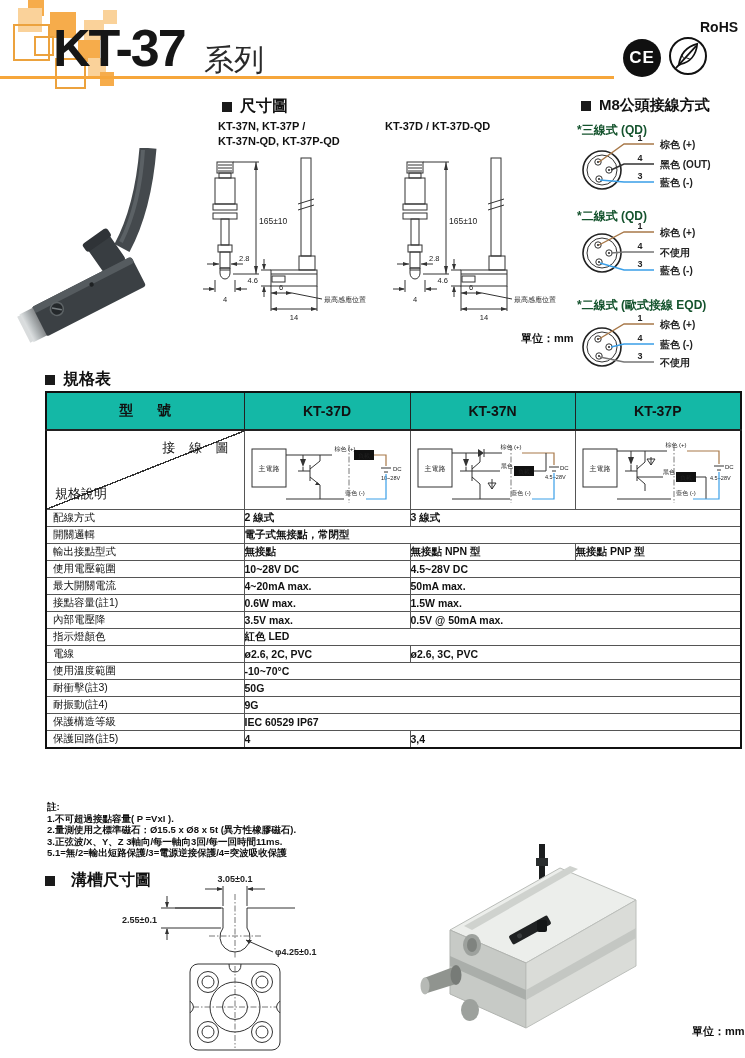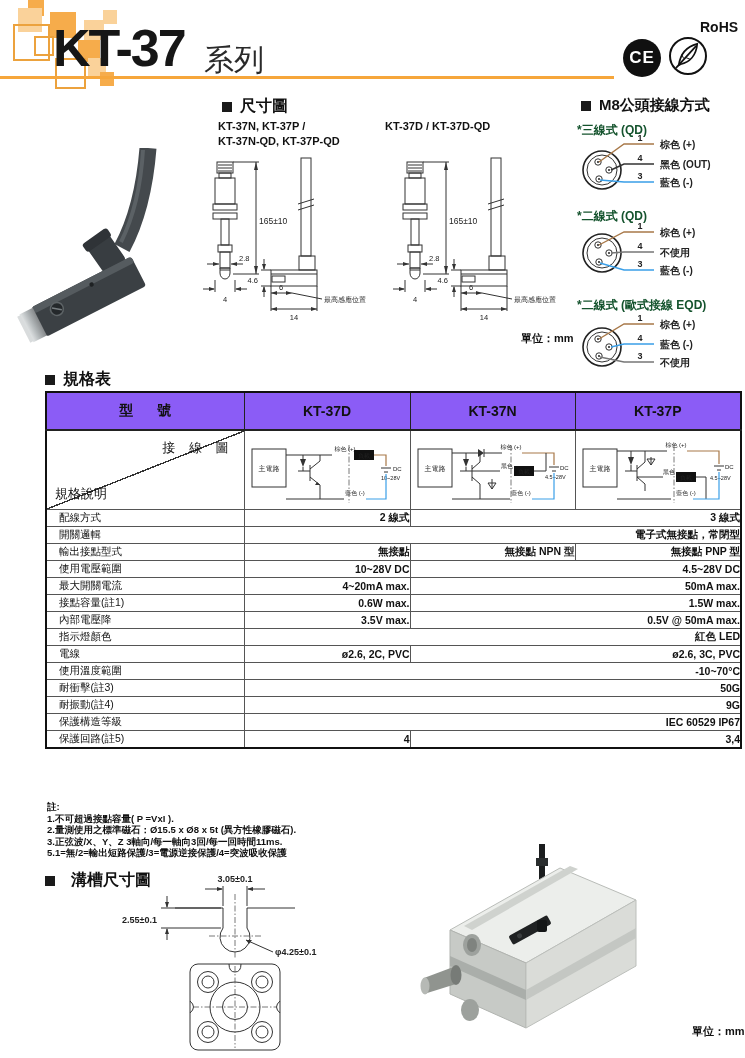--- a/index.html
+++ b/index.html
@@ -32,31 +32,31 @@
   .ln{stroke:#333;stroke-width:1;fill:none;}
   .ln2{stroke:#222;stroke-width:1.6;fill:none;}
   .lnd{stroke:#555;stroke-width:0.8;fill:none;stroke-dasharray:6 2 1.5 2;}
   .t55{font-size:5.5px;} .t6{font-size:6px;} .t7{font-size:7px;} .t75{font-size:7.5px;}
   .t85{font-size:8.5px;} .t9{font-size:9px;font-weight:bold;} .t10{font-size:10px;font-weight:bold;}
   .mid{text-anchor:middle;} .end{text-anchor:end;}
   .arr{fill:#333;stroke:none;}
   
   .spec-table{position:absolute;left:45px;top:391px;width:695px;border-collapse:collapse;table-layout:fixed;border:2px solid #111;}
   .spec-table td{border:1px solid #555;font-size:10.5px;color:#111;padding:0;overflow:hidden;}
-  .spec-table tr.hdr td{background:#8b5cf6;border-color:#222;border-bottom-width:2px;height:36px;
+  .spec-table tr.hdr td{background:#14b8a6;border-color:#222;border-bottom-width:2px;height:36px;
       font-weight:bold;font-size:14px;text-align:center;}
   .spec-table td.modelcell{letter-spacing:10px;text-indent:10px;}
   .spec-table tr.drow td{height:78px;text-align:center;vertical-align:middle;}
   .diag-cell{position:relative;background:linear-gradient(to bottom right,
       transparent calc(50% - 0.7px), #333 calc(50% - 0.7px), #333 calc(50% + 0.7px), transparent calc(50% + 0.7px));}
   .diag-top{position:absolute;top:8px;right:10px;font-size:13px;letter-spacing:5px;}
   .diag-bottom{position:absolute;bottom:6px;left:8px;font-size:13px;}
   .spec-table tr.r td{height:16px;}
-  .spec-table td.lb{text-align:left;padding-left:12px;}
-  .spec-table td.vl{text-align:right;font-weight:bold;}
+  .spec-table td.lb{text-align:left;padding-left:6px;}
+  .spec-table td.vl{text-align:left;font-weight:bold;}
   .notes{position:absolute;left:47px;top:801px;font-size:9.5px;font-weight:bold;line-height:11.5px;color:#111;}
 </style>
 </head>
 <body>
 
 <div class="page">
 
   <div>
     <div class="sq mid" style="left:28px;top:0;width:16px;height:16px;"></div>
     <div class="sq light" style="left:18px;top:8px;width:24px;height:24px;"></div>

